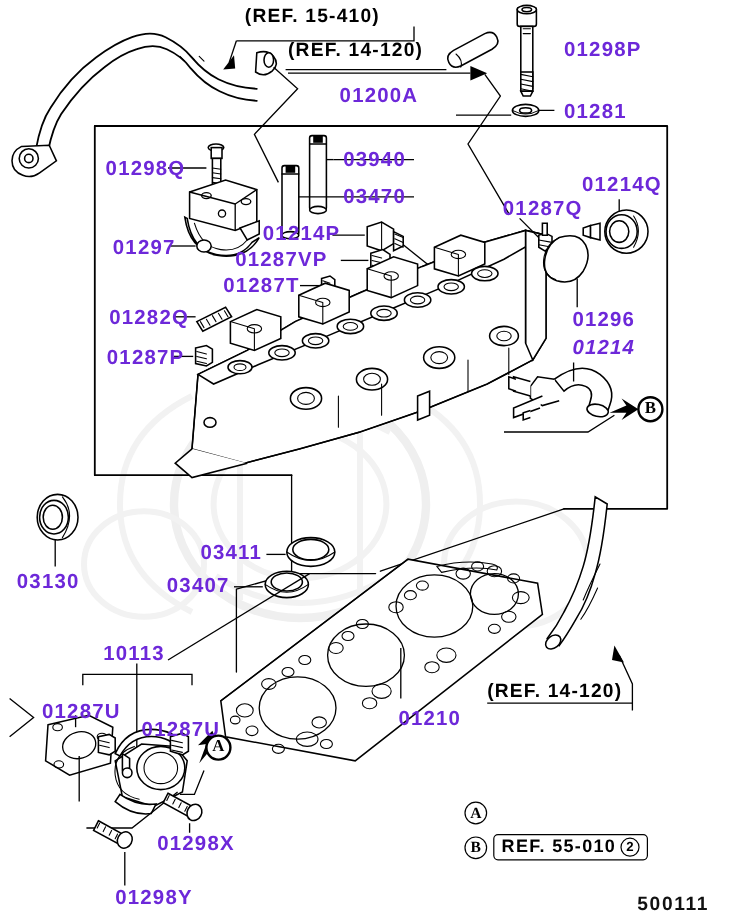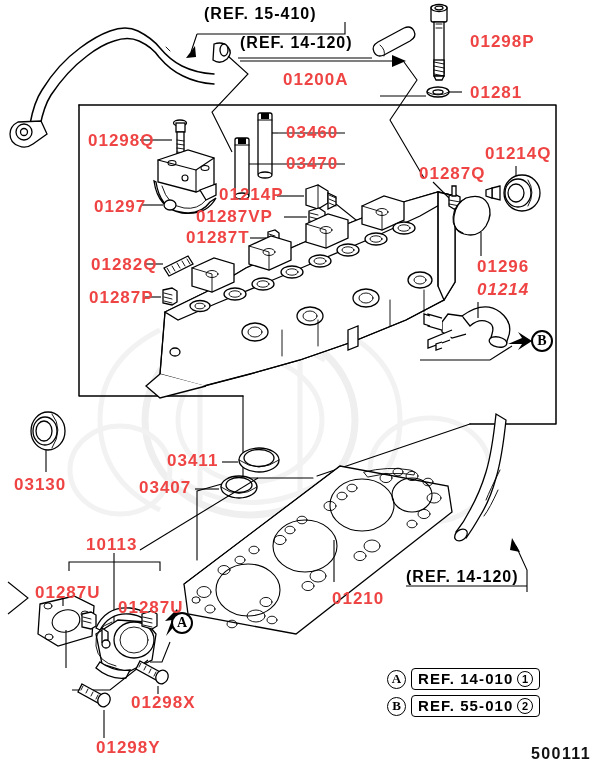--- a/index.html
+++ b/index.html
@@ -8,21 +8,21 @@
     font-family:"Liberation Sans","DejaVu Sans",sans-serif;
     color:#000;
   }
   #stage{position:absolute;inset:0;width:609px;height:656px;}
   #stage svg{position:absolute;left:0;top:0;}
 
   .lbl{
     position:absolute;
     font-family:"Liberation Sans","DejaVu Sans",sans-serif;
     font-size:17px;font-weight:700;letter-spacing:1.0px;
-    color:#ef4444;white-space:nowrap;line-height:1;
+    color:#6d28d9;white-space:nowrap;line-height:1;
     -webkit-font-smoothing:antialiased;
   }
   .ref{
     position:absolute;
     font-family:"Liberation Sans","DejaVu Sans",sans-serif;
     font-size:16px;font-weight:700;letter-spacing:1px;white-space:nowrap;
   }
   .diagno{
     position:absolute;
     font-family:"Liberation Sans","DejaVu Sans",sans-serif;
@@ -490,21 +490,21 @@
 
 <div class="ref" style="left:204px;top:5px;">(REF. 15-410)</div>
 <div class="ref" style="left:240px;top:34px;">(REF. 14-120)</div>
 <div class="ref" style="left:406px;top:568px;">(REF. 14-120)</div>
 
 <div class="lbl" style="left:283px;top:71px;">01200A</div>
 
 <div class="lbl" style="left:470px;top:33px;">01298P</div>
 <div class="lbl" style="left:470px;top:84px;">01281</div>
 <div class="lbl" style="left:88px;top:132px;">01298Q</div>
-<div class="lbl" style="left:286px;top:124px;">03460</div>
+<div class="lbl" style="left:286px;top:124px;">03940</div>
 <div class="lbl" style="left:286px;top:155px;">03470</div>
 <div class="lbl" style="left:219px;top:186px;">01214P</div>
 <div class="lbl" style="left:196px;top:208px;">01287VP</div>
 <div class="lbl" style="left:186px;top:229px;">01287T</div>
 <div class="lbl" style="left:94px;top:198px;">01297</div>
 <div class="lbl" style="left:91px;top:256px;">01282Q</div>
 <div class="lbl" style="left:89px;top:289px;">01287P</div>
 <div class="lbl" style="left:419px;top:165px;">01287Q</div>
 <div class="lbl" style="left:485px;top:145px;">01214Q</div>
 <div class="lbl" style="left:477px;top:258px;">01296</div>
@@ -518,24 +518,20 @@
 <div class="lbl" style="left:332px;top:590px;">01210</div>
 <div class="lbl" style="left:131px;top:694px;">01298X</div>
 <div class="lbl" style="left:96px;top:739px;">01298Y</div>
 
 
 <div class="calloutA" style="left:531px;top:330px;">B</div>
 <div class="calloutA" style="left:171px;top:612px;">A</div>
 
 <div class="legend-row" style="left:387px;top:668px;">
   <div class="circ">A</div>
-  <div class="refbox">
-    <span>REF. 14-010</span>
-    <span class="numcirc">1</span>
-  </div>
 </div>
 <div class="legend-row" style="left:387px;top:695px;">
   <div class="circ">B</div>
   <div class="refbox">
     <span>REF. 55-010</span>
     <span class="numcirc">2</span>
   </div>
 </div>
 
 <div class="diagno" style="left:531px;top:745px;">500111</div>

